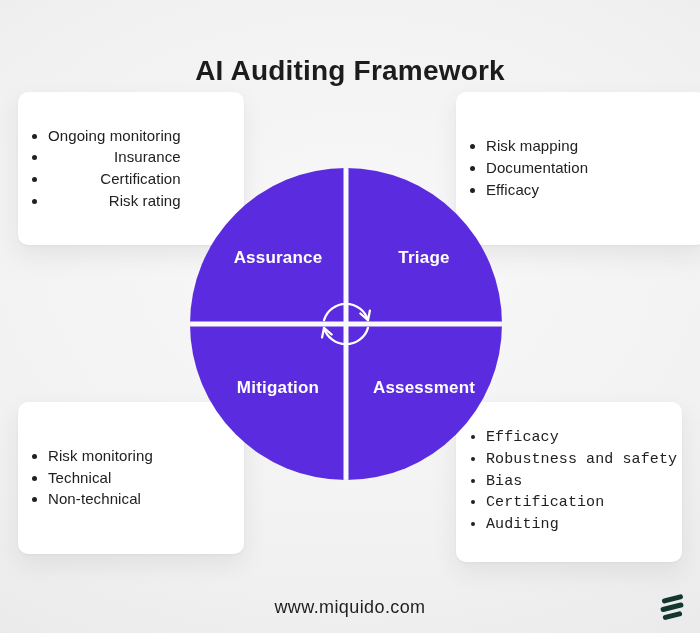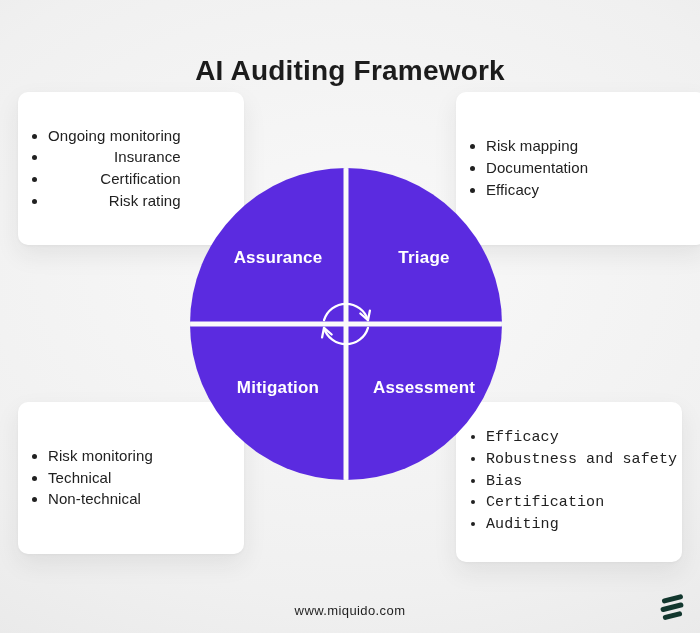--- a/index.html
+++ b/index.html
@@ -48,21 +48,21 @@
   .q-tl {left:0;   top:80px;  padding-left:20px;}
   .q-tr {left:50%; top:80px;}
   .q-bl {left:0;   top:210px; padding-left:20px;}
   .q-br {left:50%; top:210px;}
   .center-icon {
     position:absolute; left:50%; top:50%; transform:translate(-50%,-50%);
     width:86px; height:86px; z-index:3;
   }
   .footer-url {
     position:absolute; bottom:15px; left:0; width:100%;
-    text-align:center; font-size:13px; color:#1f1f1f; letter-spacing:0.4px;
+    text-align:center; font-size:18px; color:#1f1f1f; letter-spacing:0.4px;
   }
   .brand-logo {
     position:absolute; right:13px; bottom:11px; width:30px; height:28px;
   }
 </style>
 </head>
 <body>
 
 <div class="page">
 

